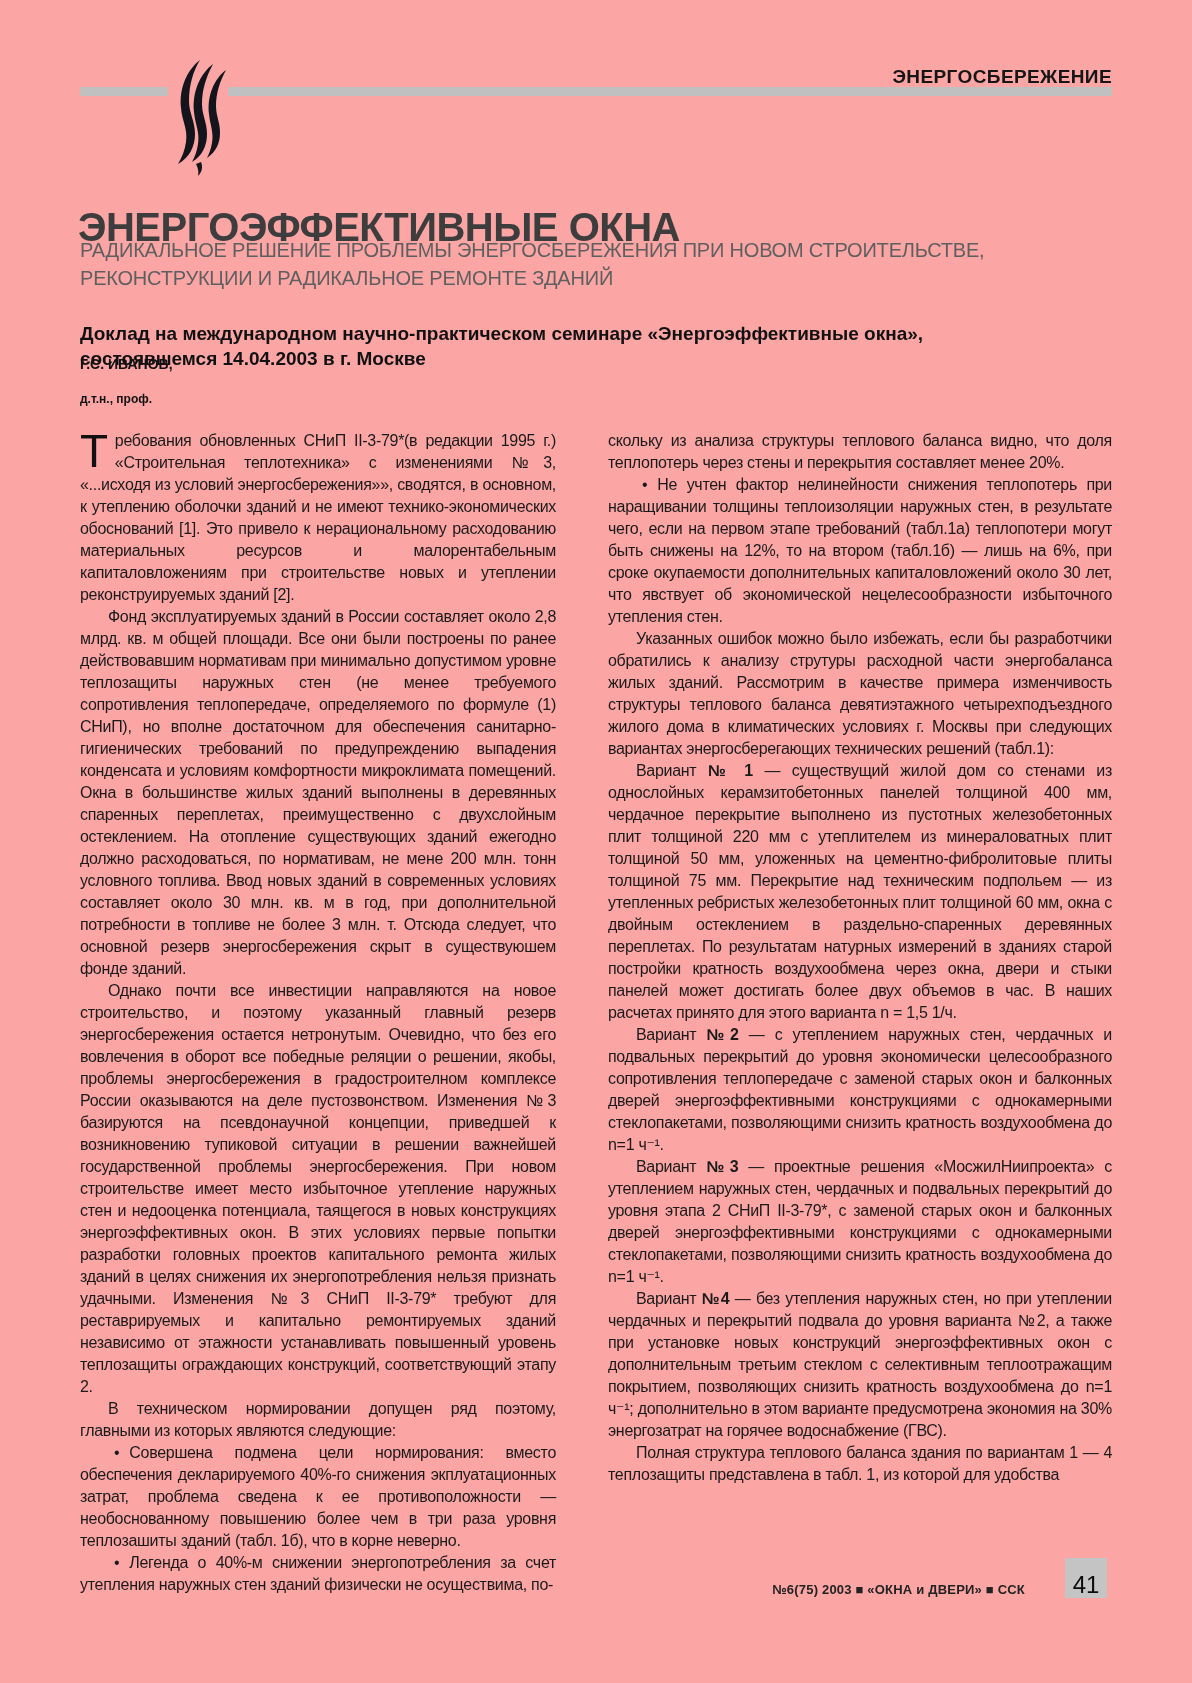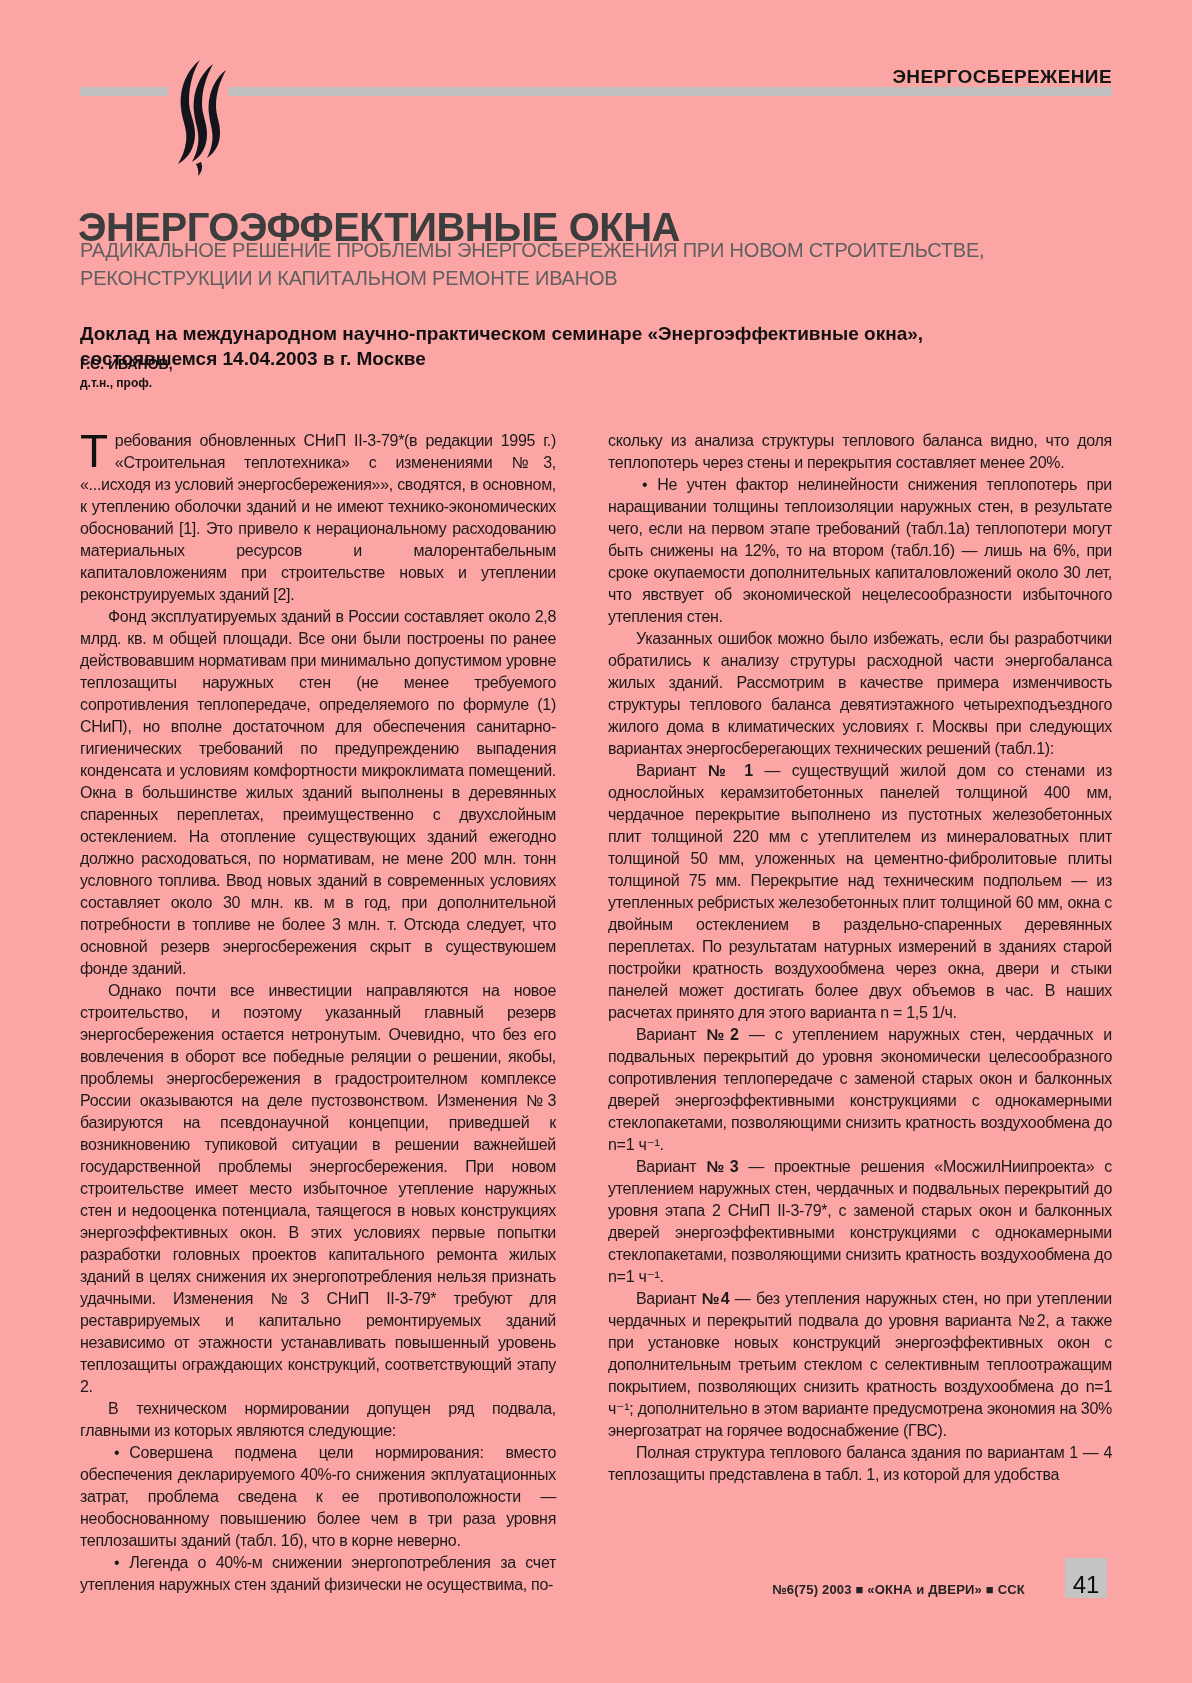--- a/index.html
+++ b/index.html
@@ -25,21 +25,21 @@
   .subtitle{
     position:absolute;left:80px;top:236px;font-size:20px;line-height:28px;
     color:#5f5f5f;letter-spacing:-0.2px;
   }
   .event-note{
     position:absolute;left:80px;top:298px;font-size:19px;font-weight:bold;
     line-height:25px;color:#111;margin-top:23px;
   }
   .author{position:absolute;left:80px;top:356px;color:#111;}
   .author .name{font-size:14px;font-weight:bold;}
-  .author .degree{font-size:12px;font-weight:bold;margin-top:4px;}
+  .author .degree{font-size:12px;font-weight:bold;margin-top:20px;}
   
   .body{position:absolute;left:80px;top:430px;width:1032px;display:flex;}
   .col{font-size:16px;line-height:22px;letter-spacing:-0.3px;text-align:justify;}
   .col.left{width:476px;margin-right:52px;}
   .col.right{width:504px;}
   .col p{margin:0;}
   .col p.ind{text-indent:28px;}
   .dropcap{
     float:left;font-size:46px;line-height:38px;font-weight:normal;
     padding:2px 7px 0 0;color:#111;
@@ -70,37 +70,37 @@
       <path d="M43 6 C30 16 22 34 24 54 C25 66 30 74 28 86 C27 93 25 98 22 104 C32 98 37 88 37 76 C37 64 32 57 32 46 C32 32 36 19 43 6 Z"></path>
       <path d="M56 12 C44 21 37 38 39 56 C40 67 44 74 42 85 C41 91 39 96 37 100 C46 94 50 85 50 75 C50 64 46 58 46 48 C46 35 50 23 56 12 Z"></path>
       <path d="M26 106 C28 110 29 114 28 118 C32 114 33 109 31 104 Z"></path>
     </g>
   </svg>
   <div class="section-label">ЭНЕРГОСБЕРЕЖЕНИЕ</div>
 
   <h1 class="title">ЭНЕРГОЭФФЕКТИВНЫЕ ОКНА</h1>
   <div class="subtitle">
     <div>РАДИКАЛЬНОЕ РЕШЕНИЕ ПРОБЛЕМЫ ЭНЕРГОСБЕРЕЖЕНИЯ ПРИ НОВОМ СТРОИТЕЛЬСТВЕ,</div>
-    <div>РЕКОНСТРУКЦИИ И КАПИТАЛЬНОМ РЕМОНТЕ ИВАНОВ</div>
+    <div>РЕКОНСТРУКЦИИ И РАДИКАЛЬНОЕ РЕМОНТЕ ЗДАНИЙ</div>
   </div>
   <div class="event-note">
     <div>Доклад на международном научно-практическом семинаре «Энергоэффективные окна»,</div>
     <div>состоявшемся 14.04.2003 в г. Москве</div>
   </div>
   <div class="author">
     <div class="name">Г.С. ИВАНОВ,</div>
     <div class="degree">д.т.н., проф.</div>
   </div>
 
   <div class="body">
     <div class="col left">
       <p><span class="dropcap">Т</span><span>ребования обновленных СНиП II-3-79*(в редакции 1995 г.) «Строительная теплотехника» с изменениями №3, «...исходя из условий энергосбережения»», сводятся, в основном, к утеплению оболочки зданий и не имеют технико-экономических обоснований [1]. Это привело к нерациональному расходованию материальных ресурсов и малорентабельным капиталовложениям при строительстве новых и утеплении реконструируемых зданий [2].</span></p>
       <p class="ind">Фонд эксплуатируемых зданий в России составляет около 2,8 млрд. кв. м общей площади. Все они были построены по ранее действовавшим нормативам при минимально допустимом уровне теплозащиты наружных стен (не менее требуемого сопротивления теплопередаче, определяемого по формуле (1) СНиП), но вполне достаточном для обеспечения санитарно-гигиенических требований по предупреждению выпадения конденсата и условиям комфортности микроклимата помещений. Окна в большинстве жилых зданий выполнены в деревянных спаренных переплетах, преимущественно с двухслойным остеклением. На отопление существующих зданий ежегодно должно расходоваться, по нормативам, не мене 200 млн. тонн условного топлива. Ввод новых зданий в современных условиях составляет около 30 млн. кв. м в год, при дополнительной потребности в топливе не более 3 млн. т. Отсюда следует, что основной резерв энергосбережения скрыт в существуюшем фонде зданий.</p>
       <p class="ind">Однако почти все инвестиции направляются на новое строительство, и поэтому указанный главный резерв энергосбережения остается нетронутым. Очевидно, что без его вовлечения в оборот все победные реляции о решении, якобы, проблемы энергосбережения в градостроителном комплексе России оказываются на деле пустозвонством. Изменения №3 базируются на псевдонаучной концепции, приведшей к возникновению тупиковой ситуации в решении важнейшей государственной проблемы энергосбережения. При новом строительстве имеет место избыточное утепление наружных стен и недооценка потенциала, таящегося в новых конструкциях энергоэффективных окон. В этих условиях первые попытки разработки головных проектов капитального ремонта жилых зданий в целях снижения их энергопотребления нельзя признать удачными. Изменения №3 СНиП II-3-79* требуют для реставрируемых и капитально ремонтируемых зданий независимо от этажности устанавливать повышенный уровень теплозащиты ограждающих конструкций, соответствующий этапу 2.</p>
-      <p class="ind">В техническом нормировании допущен ряд подвала, главными из которых являются следующие:</p>
+      <p class="ind">В техническом нормировании допущен ряд поэтому, главными из которых являются следующие:</p>
       <p class="bullet"><span class="blt">•</span><span>Совершена подмена цели нормирования: вместо обеспечения декларируемого 40%-го снижения экплуатационных затрат, проблема сведена к ее противоположности — необоснованному повышению более чем в три раза уровня теплозашиты зданий (табл. 1б), что в корне неверно.</span></p>
       <p class="bullet"><span class="blt">•</span><span>Легенда о 40%-м снижении энергопотребления за счет утепления наружных стен зданий физически не осуществима, по-</span></p>
     </div>
     <div class="col right">
       <p>скольку из анализа структуры теплового баланса видно, что доля теплопотерь через стены и перекрытия составляет менее 20%.</p>
       <p class="bullet"><span class="blt">•</span><span>Не учтен фактор нелинейности снижения теплопотерь при наращивании толщины теплоизоляции наружных стен, в результате чего, если на первом этапе требований (табл.1а) теплопотери могут быть снижены на 12%, то на втором (табл.1б) — лишь на 6%, при сроке окупаемости дополнительных капиталовложений около 30 лет, что явствует об экономической нецелесообразности избыточного утепления стен.</span></p>
       <p class="ind">Указанных ошибок можно было избежать, если бы разработчики обратились к анализу струтуры расходной части энергобаланса жилых зданий. Рассмотрим в качестве примера изменчивость структуры теплового баланса девятиэтажного четырехподъездного жилого дома в климатических условиях г. Москвы при следующих вариантах энергосберегающих технических решений (табл.1):</p>
       <p class="ind"><span>Вариант </span><b>№ 1</b><span> — существущий жилой дом со стенами из однослойных керамзитобетонных панелей толщиной 400 мм, чердачное перекрытие выполнено из пустотных железобетонных плит толщиной 220 мм с утеплителем из минераловатных плит толщиной 50 мм, уложенных на цементно-фибролитовые плиты толщиной 75 мм. Перекрытие над техническим подпольем — из утепленных ребристых железобетонных плит толщиной 60 мм, окна с двойным остеклением в раздельно-спаренных деревянных переплетах. По результатам натурных измерений в зданиях старой постройки кратность воздухообмена через окна, двери и стыки панелей может достигать более двух объемов в час. В наших расчетах принято для этого варианта n = 1,5 1/ч.</span></p>
       <p class="ind"><span>Вариант </span><b>№2</b><span> — с утеплением наружных стен, чердачных и подвальных перекрытий до уровня экономически целесообразного сопротивления теплопередаче с заменой старых окон и балконных дверей энергоэффективными конструкциями с однокамерными стеклопакетами, позволяющими снизить кратность воздухообмена до n=1 ч⁻¹.</span></p>
       <p class="ind"><span>Вариант </span><b>№3</b><span> — проектные решения «МосжилНиипроекта» с утеплением наружных стен, чердачных и подвальных перекрытий до уровня этапа 2 СНиП II-3-79*, с заменой старых окон и балконных дверей энергоэффективными конструкциями с однокамерными стеклопакетами, позволяющими снизить кратность воздухообмена до n=1 ч⁻¹.</span></p>

